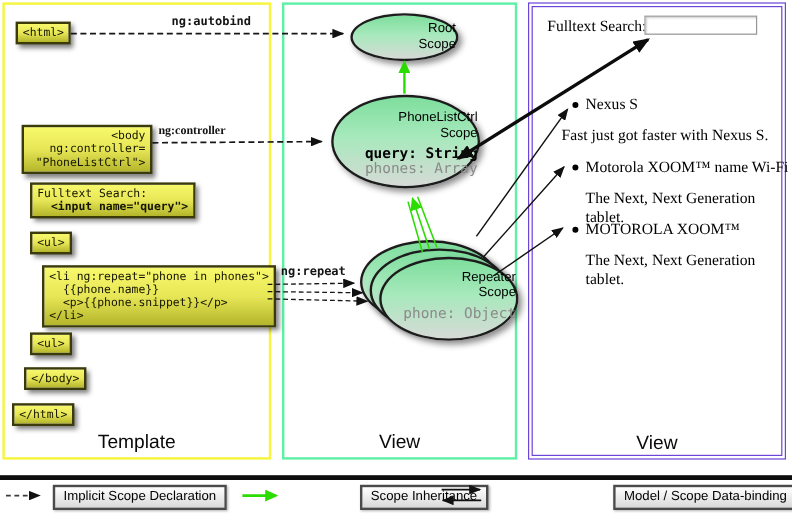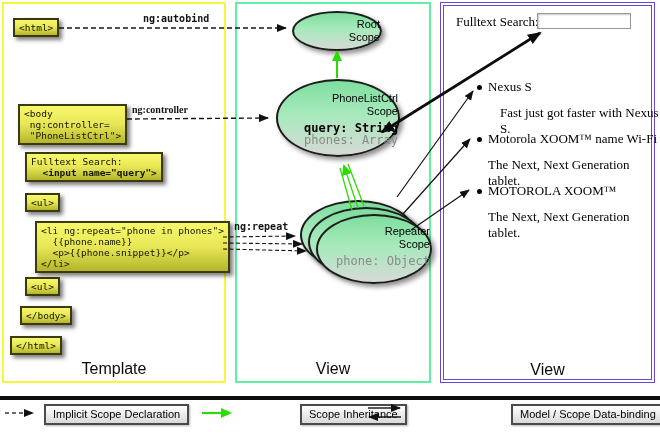--- a/index.html
+++ b/index.html
@@ -23,21 +23,21 @@
     position:absolute;
     background:linear-gradient(180deg,#f8f86c 0%,#e6e656 50%,#b5b52b 100%);
     border:2px solid #3a3a0a;
     box-shadow:3px 3px 4px rgba(0,0,0,.5);
     font-family:"DejaVu Sans Mono","Liberation Mono",monospace;
     font-size:9.5px; line-height:11px; color:#141400;
     white-space:pre; padding:2px 4px; z-index:3;
   }
   .cbox b { font-weight:bold; }
   #b-html     { left:13px; top:18px; }
-  #b-body     { left:18px; top:104px; }
+  #b-body     { left:18px; top:104px;text-align:right; }
   #b-fulltext { left:25px; top:152px; }
   #b-ul1      { left:25px; top:193px; }
   #b-li       { left:35px; top:221px; }
   #b-ul2      { left:25px; top:277px; }
   #b-bodyc    { left:20px; top:306px; }
   #b-htmlc    { left:10px; top:336px; }
 
   
   .ell {
     position:absolute; border:2px solid #1c1c1c; border-radius:50%;
@@ -60,21 +60,21 @@
   #rep-front .ttl { margin-top:9px; }
 
   
   .serif { font-family:"Liberation Serif", serif; font-size:13px; color:#000; position:absolute; }
   #v-search-label { left:456px; top:14px; }
   #v-search-input { position:absolute; left:537px; top:13px; width:88px; height:14px;
                     border:1px solid #979797; box-shadow:inset 1px 1px 2px rgba(0,0,0,.2);
                     font-size:11px; padding:0 2px; background:#fff; z-index:3; }
   .dot { position:absolute; width:5px; height:5px; background:#000; border-radius:50%; z-index:3; }
   #dot1 { left:477px; top:85px; } #dot2 { left:477px; top:137px; } #dot3 { left:477px; top:189px; }
-  #v-n1 { left:488px; top:79px; }  #v-s1 { left:500px; top:105px; }
+  #v-n1 { left:488px; top:79px; }  #v-s1 { left:468px; top:105px; }
   #v-n2 { left:488px; top:131px; } #v-s2 { left:488px; top:157px; }
   #v-n3 { left:488px; top:183px; } #v-s3 { left:488px; top:209px; }
 
   
   .alabel { position:absolute; font-family:"DejaVu Sans Mono","Liberation Mono",monospace;
             font-size:10px; font-weight:bold; color:#141414; z-index:5; background:transparent; }
   #lbl-autobind   { left:143px; top:13px; }
   #lbl-controller { left:132px; top:104px;font-family:Liberation Serif, serif; }
   #lbl-repeat     { left:234px; top:221px; }
 

